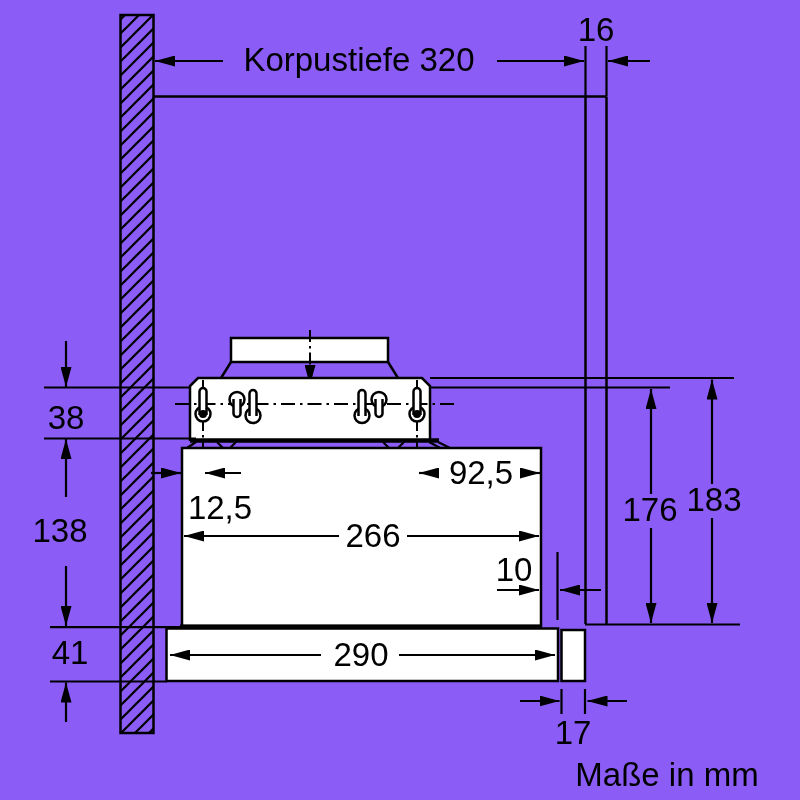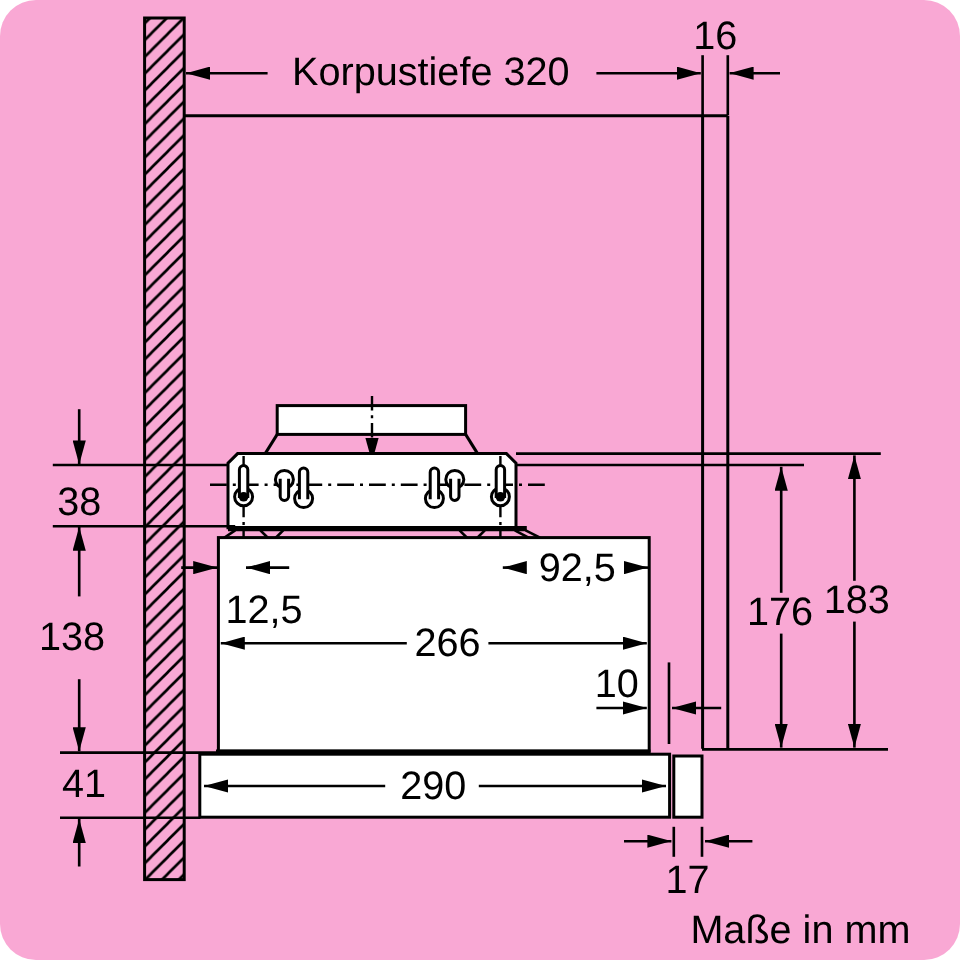--- a/index.html
+++ b/index.html
@@ -1,16 +1,16 @@
 <!DOCTYPE html>
 <html><head>
 <meta charset="utf-8">
 <style>
   html,body{margin:0;padding:0;background:#ffffff;}
-  .stage{width:800px;height:800px;position:relative;background:#f9a8d4;overflow:hidden;border-radius:30px;}
+  .stage{width:800px;height:800px;position:relative;background:#8b5cf6;overflow:hidden;}
   svg text{
     font-family:"Liberation Sans","DejaVu Sans",sans-serif;
     fill:#000;
   }
   .dim-label{font-size:33px;}
   .note-label{font-size:33px;}
 </style>
 </head>
 <body>
 

